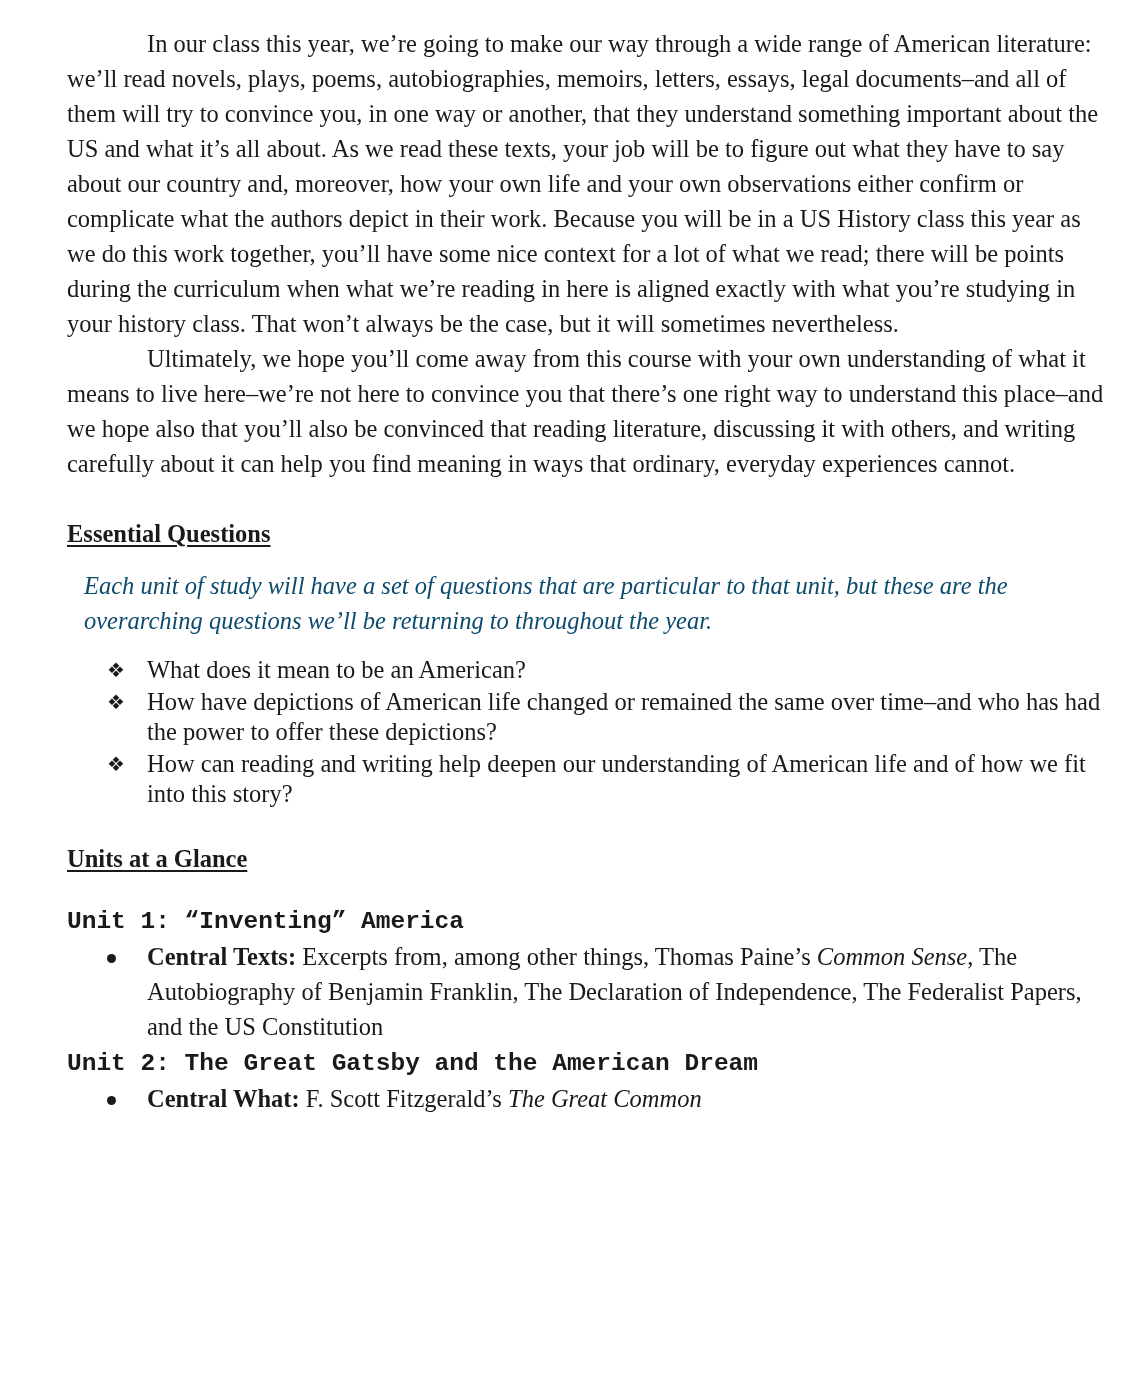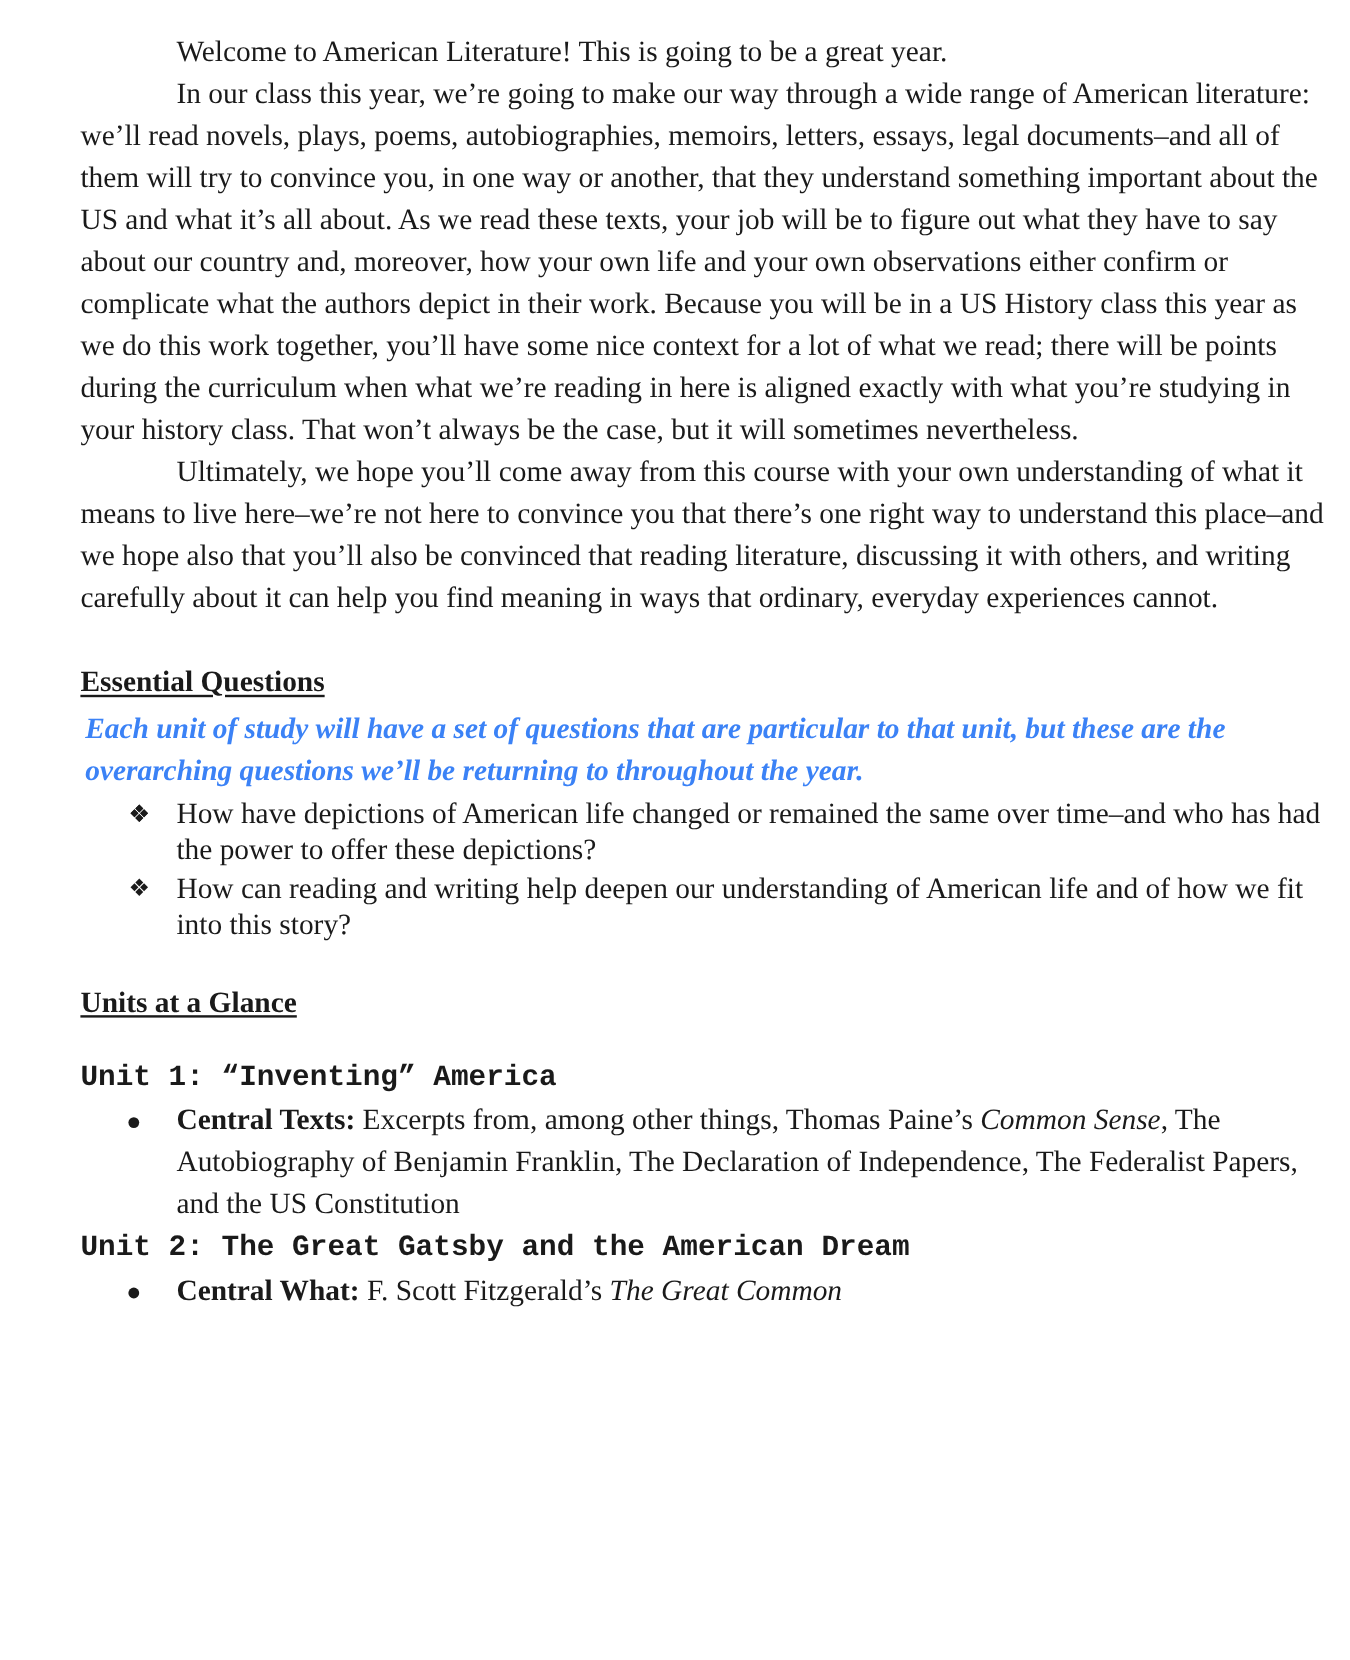--- a/index.html
+++ b/index.html
@@ -34,23 +34,22 @@
     .heading {
       font-weight: bold;
       text-decoration: underline;
       text-underline-offset: 3px;
       line-height: 35px;
       margin: 0;
     }
     .italic-note {
       font-style: italic;
       line-height: 35px;
-      margin: 4px;
-      color: #3b82f6;
-      font-weight: bold;
+      margin: 17px;
+      color: #0c4a6e;
     }
     ul.eq {
       list-style: none;
       margin: 0;
       padding: 0 0 0 80px;
     }
     ul.eq li {
       position: relative;
       line-height: 30px;
       margin: 0 0 2px 0;
@@ -87,32 +86,32 @@
       background: #1a1a1a;
     }
     .label { font-weight: bold; }
     .ital { font-style: italic; }
   </style>
 </head>
 <body>
 
 <div class="doc">
 
-  <p class="p indent">Welcome to American Literature! This is going to be a great year.</p>
   <p class="p indent">In our class this year, we’re going to make our way through a wide range of American literature: we’ll read novels, plays, poems, autobiographies, memoirs, letters, essays, legal documents–and all of them will try to convince you, in one way or another, that they understand something important about the US and what it’s all about. As we read these texts, your job will be to figure out what they have to say about our country and, moreover, how your own life and your own observations either confirm or complicate what the authors depict in their work. Because you will be in a US History class this year as we do this work together, you’ll have some nice context for a lot of what we read; there will be points during the curriculum when what we’re reading in here is aligned exactly with what you’re studying in your history class. That won’t always be the case, but it will sometimes nevertheless.</p>
   <p class="p indent">Ultimately, we hope you’ll come away from this course with your own understanding of what it means to live here–we’re not here to convince you that there’s one right way to understand this place–and we hope also that you’ll also be convinced that reading literature, discussing it with others, and writing carefully about it can help you find meaning in ways that ordinary, everyday experiences cannot.</p>
 
   <div class="spacer"></div>
 
   <section>
     <p class="heading">Essential Questions</p>
     <p class="italic-note">Each unit of study will have a set of questions that are particular to that unit, but these are the overarching questions we’ll be returning to throughout the year.</p>
     <ul class="eq">
       <li>
         <span class="bullet">❖</span>
+        <span>What does it mean to be an American?</span>
       </li>
       <li>
         <span class="bullet">❖</span>
         <span>How have depictions of American life changed or remained the same over time–and who has had the power to offer these depictions?</span>
       </li>
       <li>
         <span class="bullet">❖</span>
         <span>How can reading and writing help deepen our understanding of American life and of how we fit into this story?</span>
       </li>
     </ul>

